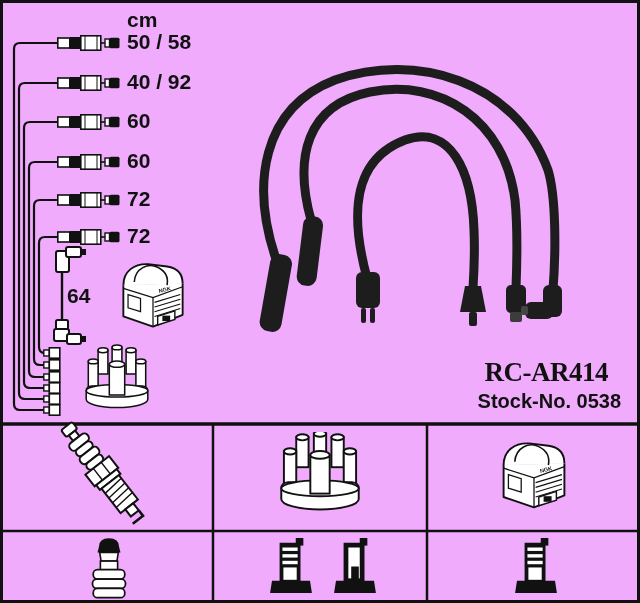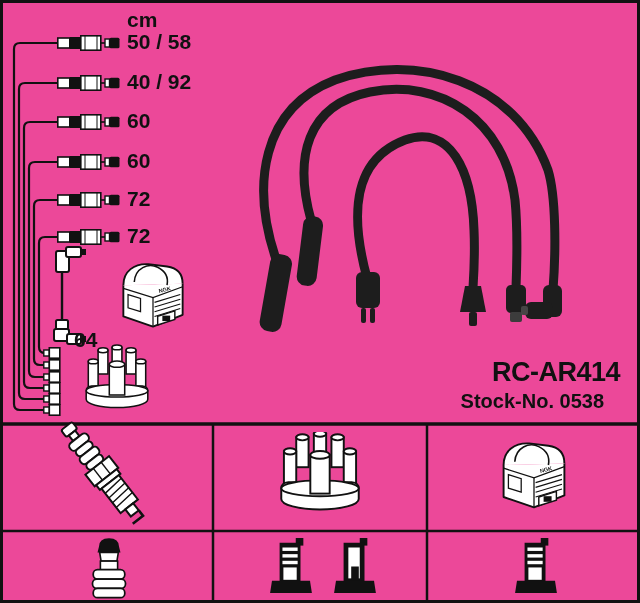--- a/index.html
+++ b/index.html
@@ -1,37 +1,37 @@
 <!DOCTYPE html>
 <html><head>
 <meta charset="utf-8">
 <style>
   html,body{margin:0;padding:0;background:#888;}
   .stage{
     position:relative;
     width:640px;height:603px;
-    background:#ec4899;
+    background:#f0abfc;
     overflow:hidden;
     font-family:"Liberation Sans", sans-serif;
   }
   .art{position:absolute;left:0;top:0;width:640px;height:603px;}
   .t{
     position:absolute;
     color:#111;
     font-weight:bold;
     white-space:nowrap;
     line-height:1;
   }
   .cm-label{left:127px;top:9px;font-size:21px;}
   .len{left:127px;font-size:21px;}
   .len-0{top:31px}.len-1{top:71px}.len-2{top:110px}
   .len-3{top:150px}.len-4{top:188px}.len-5{top:225px}
-  .coilwire-len{left:74px;top:285px;font-size:21px;margin-top:44px;}
-  .ref{right:20px;top:359px;font-size:27px;text-align:left;letter-spacing:-0.5px;}
-  .stock{right:36px;top:391px;font-size:20px;text-align:right;}
+  .coilwire-len{left:67px;top:285px;font-size:21px;}
+  .ref{right:32px;top:359px;font-size:27px;text-align:left;letter-spacing:-0.5px;font-family:Liberation Serif, serif;}
+  .stock{right:19px;top:391px;font-size:20px;text-align:right;}
 </style>
 </head>
 <body>
 
 <div class="stage">
 
   <svg class="art" viewBox="0 0 640 603">
     <defs>
 
       <symbol id="conn" viewBox="0 0 64 18">

